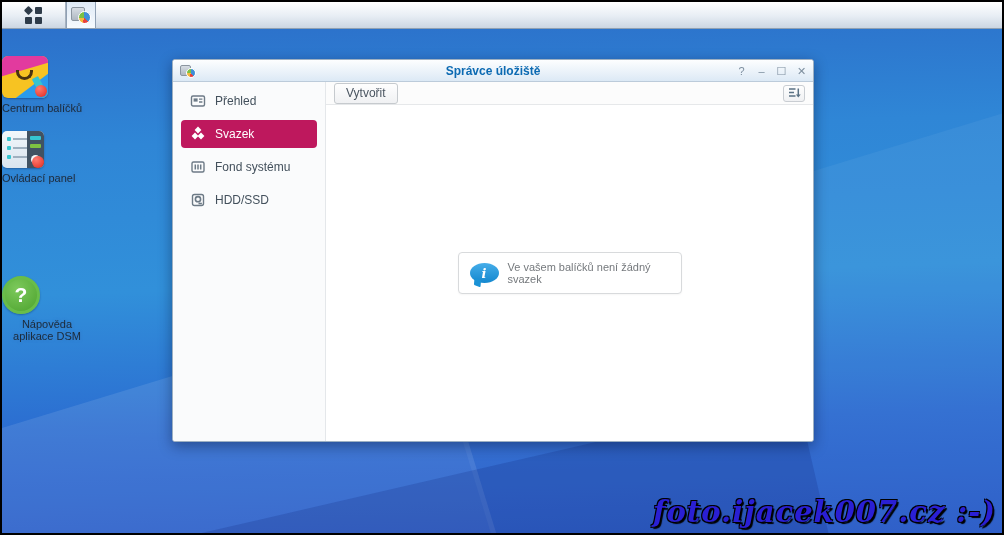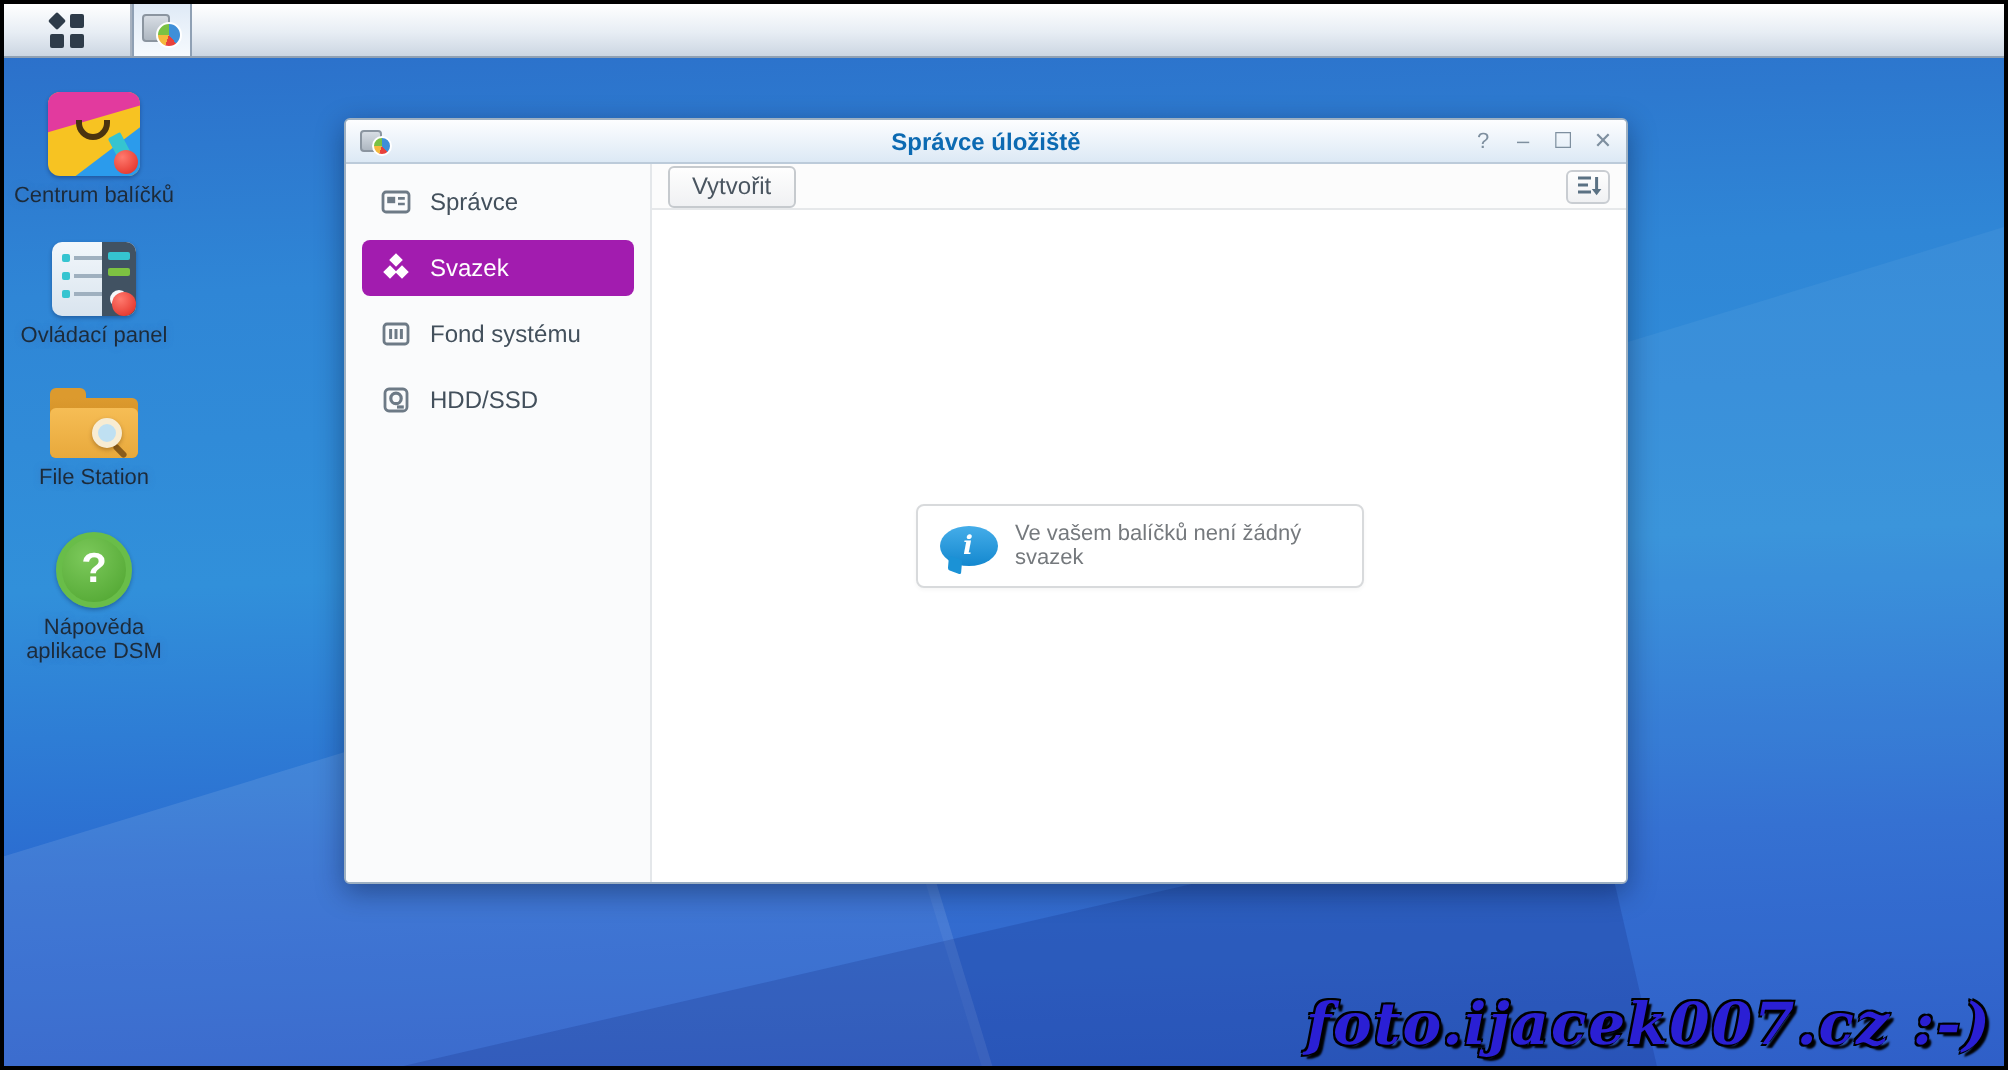--- a/index.html
+++ b/index.html
@@ -49,21 +49,21 @@
     background:conic-gradient(#3f8fd8 0 140deg, #e8413c 140deg 200deg, #f5b83d 200deg 270deg, #7ac143 270deg 360deg); }
   .sm-20 { width:20px; height:20px; }
   .sm-20 .disk { width:14px; height:14px; }
   .sm-20 .pie  { width:13px; height:13px; right:0; bottom:1px; }
   .sm-16 { width:16px; height:16px; }
   .sm-16 .disk { width:11px; height:11px; }
   .sm-16 .pie  { width:10px; height:10px; right:0; bottom:1px; }
 
   
   .dicon { position:absolute; left:0; width:90px; display:flex; flex-direction:column;
-    align-items:center; cursor:pointer; z-index:5; }
+    align-items:flex-start; cursor:pointer; z-index:5;margin-top:10px; }
   .dicon .lbl { margin-top:4px; font-size:11px; line-height:12px; color:#1c2b3a;
     text-align:center; text-shadow:0 0 3px rgba(60,110,180,.55); }
 
   
   .pkg { position:relative; width:46px; height:42px; border-radius:6px; overflow:hidden;
      background:#f7c322; box-shadow:0 1px 2px rgba(0,0,40,.3); }
   .pkg .pink { position:absolute; inset:0; background:#e23a9e;
      clip-path:polygon(0 0, 100% 0, 100% 16%, 0 48%); }
   .pkg .blue { position:absolute; inset:0; background:#2b9bec;
      clip-path:polygon(100% 42%, 100% 100%, 30% 100%); }
@@ -117,21 +117,21 @@
   .titlebar .ttext { flex:1; text-align:center; font-size:12px; font-weight:bold; color:#0c6ab2; }
   .wctrls { position:absolute; right:6px; top:0; height:22px; display:flex; align-items:center; gap:9px; }
   .wctrls span { color:#7e8f9f; font-size:11px; line-height:11px; cursor:pointer; width:11px; text-align:center; }
 
   .winbody { flex:1; display:flex; min-height:0; }
 
   .sidebar { width:153px; flex:0 0 153px; background:#fafbfc; border-right:1px solid #e4e7ea; padding-top:5px; }
   .side-item { height:28px; margin:0 8px 5px 8px; border-radius:4px; display:flex; align-items:center;
     padding-left:9px; gap:9px; font-size:12px; color:#43505c; cursor:pointer; }
   .side-item svg { flex:0 0 16px; color:#6d7a86; }
-  .side-item.sel { background:#a21caf; color:#fff; }
+  .side-item.sel { background:#be185d; color:#fff; }
   .side-item.sel svg { color:#fff; }
 
   .maincol { flex:1; display:flex; flex-direction:column; min-width:0; }
   .toolbar { height:23px; flex:0 0 23px; background:#fcfcfc; border-bottom:1px solid #e6e8ea;
     display:flex; align-items:center; padding:0 8px; justify-content:space-between; }
   .btn-create { font-size:12px; color:#4a5560; padding:2px 11px 3px;
     border:1px solid #c6cace; border-radius:3px;
     background:linear-gradient(#fefefe,#f0f1f3); cursor:pointer; }
   .btn-sort { width:22px; height:17px; border:1px solid #c9cdd2; border-radius:3px;
     background:linear-gradient(#fefefe,#f0f1f3); display:flex; align-items:center; justify-content:center;
@@ -201,30 +201,20 @@
         <div class="row" style="top:25px; left:11px"></div>
       <div class="right"></div>
         <div class="bar1"></div>
         <div class="bar2"></div>
         <div class="knob"></div>
       <div class="badge" style="right:0; bottom:0"></div>
     </div>
     <div class="lbl">Ovládací panel</div>
   </div>
 
-  <div class="dicon" style="top:192px">
-    <div class="fst">
-      <div class="tab"></div>
-        <div class="back"></div>
-        <div class="front"></div>
-      <div class="hdl"></div>
-        <div class="ring"></div>
-    </div>
-    <div class="lbl">File Station</div>
-  </div>
 
   <div class="dicon" style="top:264px">
     <div class="hlp">
         <span>?</span>
       </div>
     <div class="lbl">Nápověda aplikace DSM</div>
   </div>
 
   <div class="window">
     <div class="titlebar">
@@ -243,21 +233,21 @@
 
     <div class="winbody">
       <div class="sidebar">
         <div class="side-item">
           <svg width="16" height="16" viewBox="0 0 16 16">
             <rect x="1.5" y="3" width="13" height="10" rx="1.5" fill="none" stroke="currentColor" stroke-width="1.4"></rect>
             <rect x="3.6" y="5.4" width="4" height="3.2" fill="currentColor"></rect>
             <line x1="9" y1="6.2" x2="12.4" y2="6.2" stroke="currentColor" stroke-width="1.3"></line>
             <line x1="9" y1="9" x2="12.4" y2="9" stroke="currentColor" stroke-width="1.3"></line>
           </svg>
-          <span>Správce</span>
+          <span>Přehled</span>
         </div>
         <div class="side-item sel">
           <svg width="16" height="16" viewBox="0 0 16 16">
             <rect x="5.6" y="1.6" width="4.8" height="4.8" fill="currentColor" transform="rotate(45 8 4)"></rect>
             <rect x="2.6" y="7.6" width="4.8" height="4.8" fill="currentColor" transform="rotate(45 5 10)"></rect>
             <rect x="8.6" y="7.6" width="4.8" height="4.8" fill="currentColor" transform="rotate(45 11 10)"></rect>
           </svg>
           <span>Svazek</span>
         </div>
         <div class="side-item">

